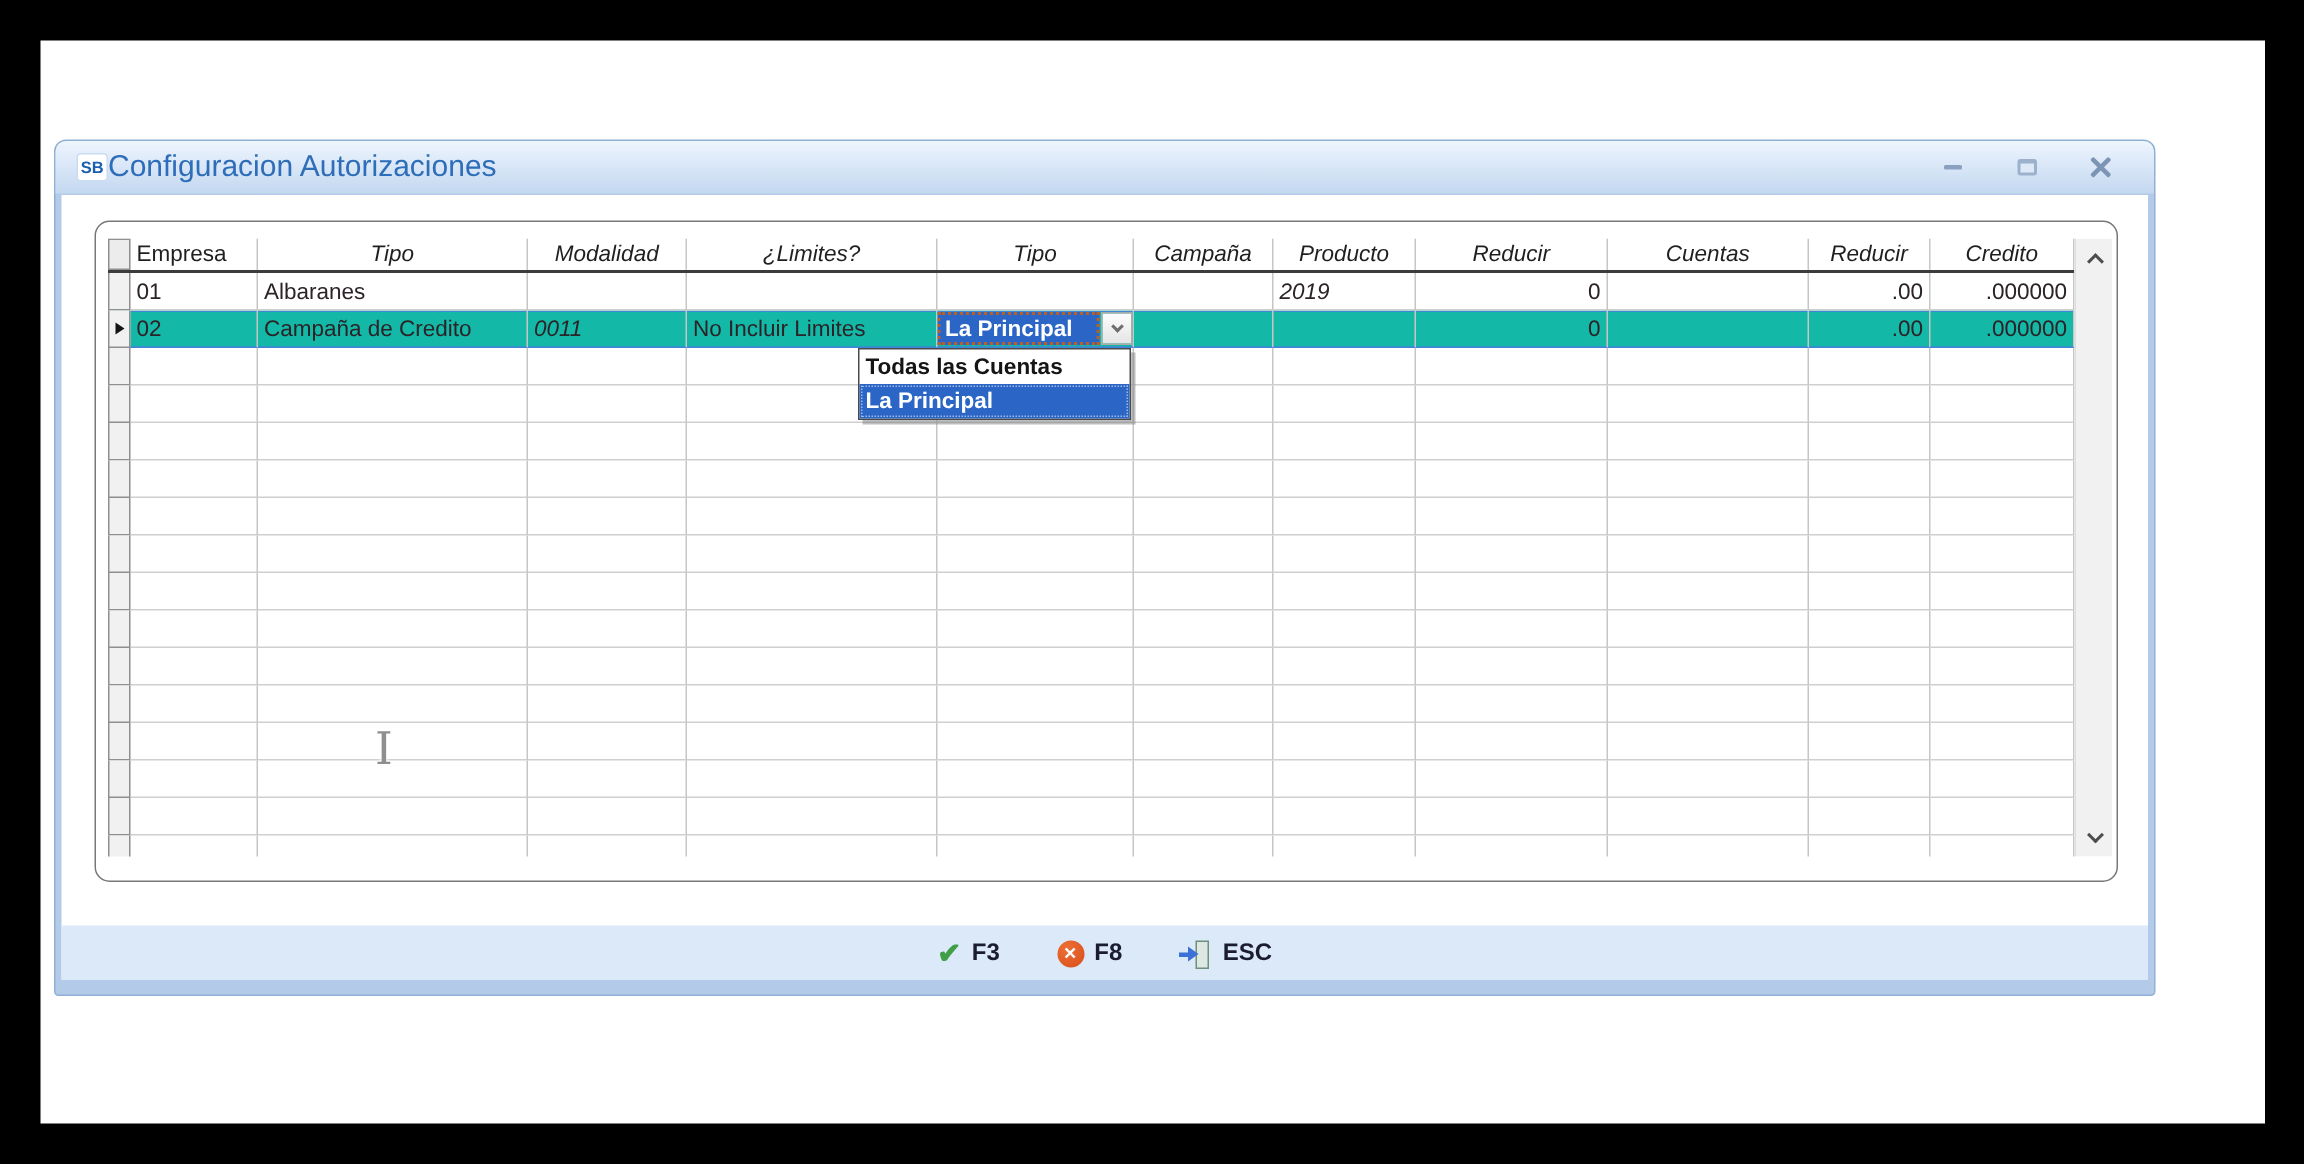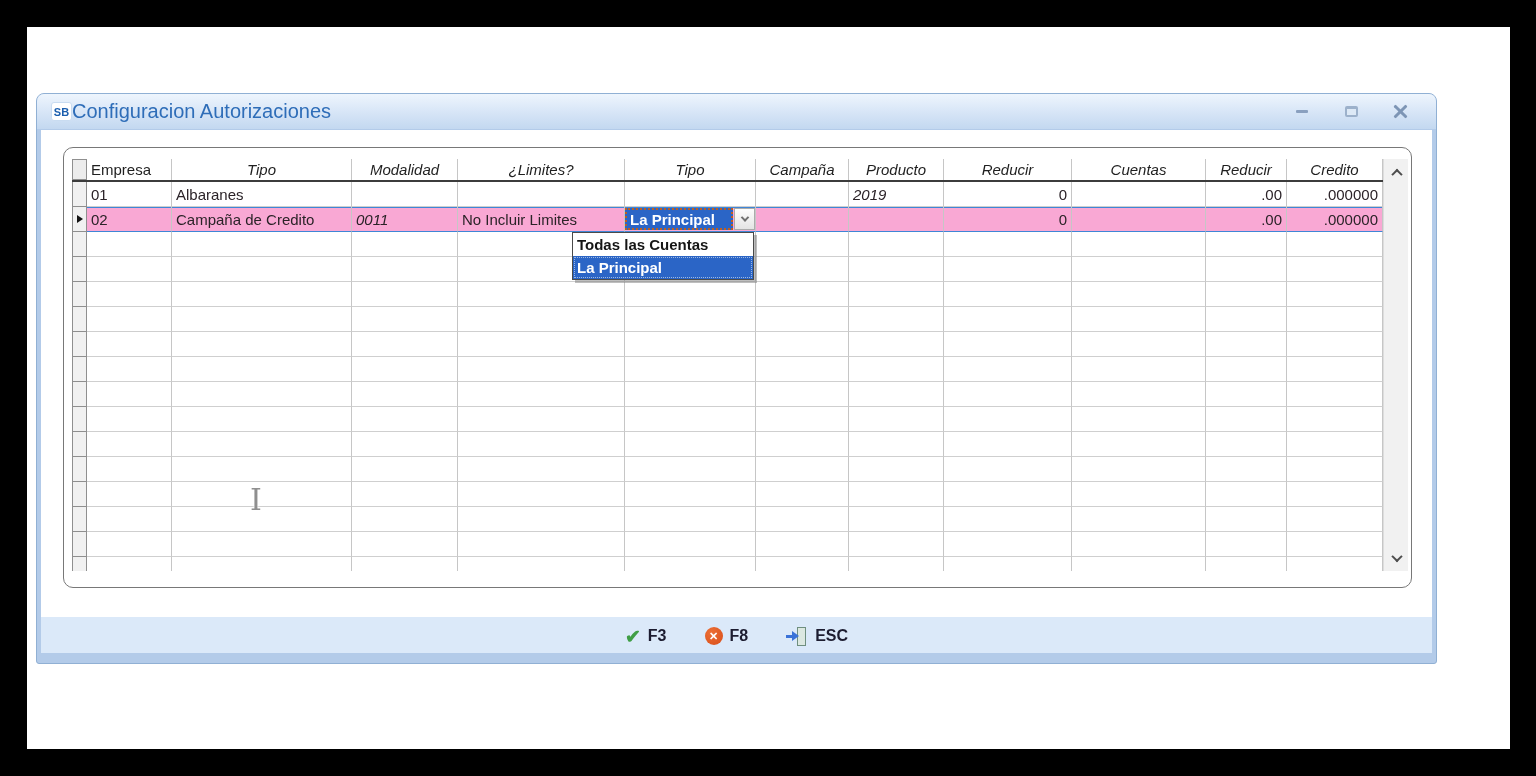--- a/index.html
+++ b/index.html
@@ -33,21 +33,21 @@
   .grid-row { display:flex; height:25px; }
   .grid-row.hdr { height:23px; border-bottom:2px solid #3c3c3c; }
   .rh { width:15px; flex:0 0 15px; background:#f1f1f1; border:1px solid #8f8f8f; border-top:none;
         display:flex; align-items:center; justify-content:center; }
   .grid-row.hdr .rh { border-top:1px solid #8f8f8f; background:#ececec; }
   .cell { border-right:1px solid #c6c6c6; border-bottom:1px solid #cfcfcf; font-size:15px; color:#2b2328;
           display:flex; align-items:center; padding:0 4px; overflow:hidden; white-space:nowrap; }
   .grid-row.hdr .cell { border-bottom:none; color:#1f1f1f;text-align:center; }
   .cell.a-right { justify-content:flex-end; }
   .cell.a-center { justify-content:center;font-style:italic; }
-  .grid-row.selected { background:#f9a8d4; box-shadow:inset 0 0 0 1px #3f86d6; }
+  .grid-row.selected { background:#14b8a6; box-shadow:inset 0 0 0 1px #3f86d6; }
   .grid-row.selected .cell { border-bottom-color:#3f86d6; }
   .marker { width:0; height:0; border-left:6px solid #141414; border-top:4px solid transparent; border-bottom:4px solid transparent; }
 
   
   .vscroll { width:25px; flex:0 0 25px; height:412px; background:#f1f1f1; border-left:1px solid #ddd; position:relative; }
   .sb-btn { position:absolute; left:0; width:25px; height:23px; display:flex; align-items:center; justify-content:center; }
   .sb-up { top:2px; } .sb-down { bottom:2px; }
   .chev { width:8px; height:8px; border-left:2px solid #4d4d4d; border-top:2px solid #4d4d4d; }
   .chev.up { transform:rotate(45deg) translate(1px,1px); }
   .chev.down { transform:rotate(225deg) translate(1px,1px); }

